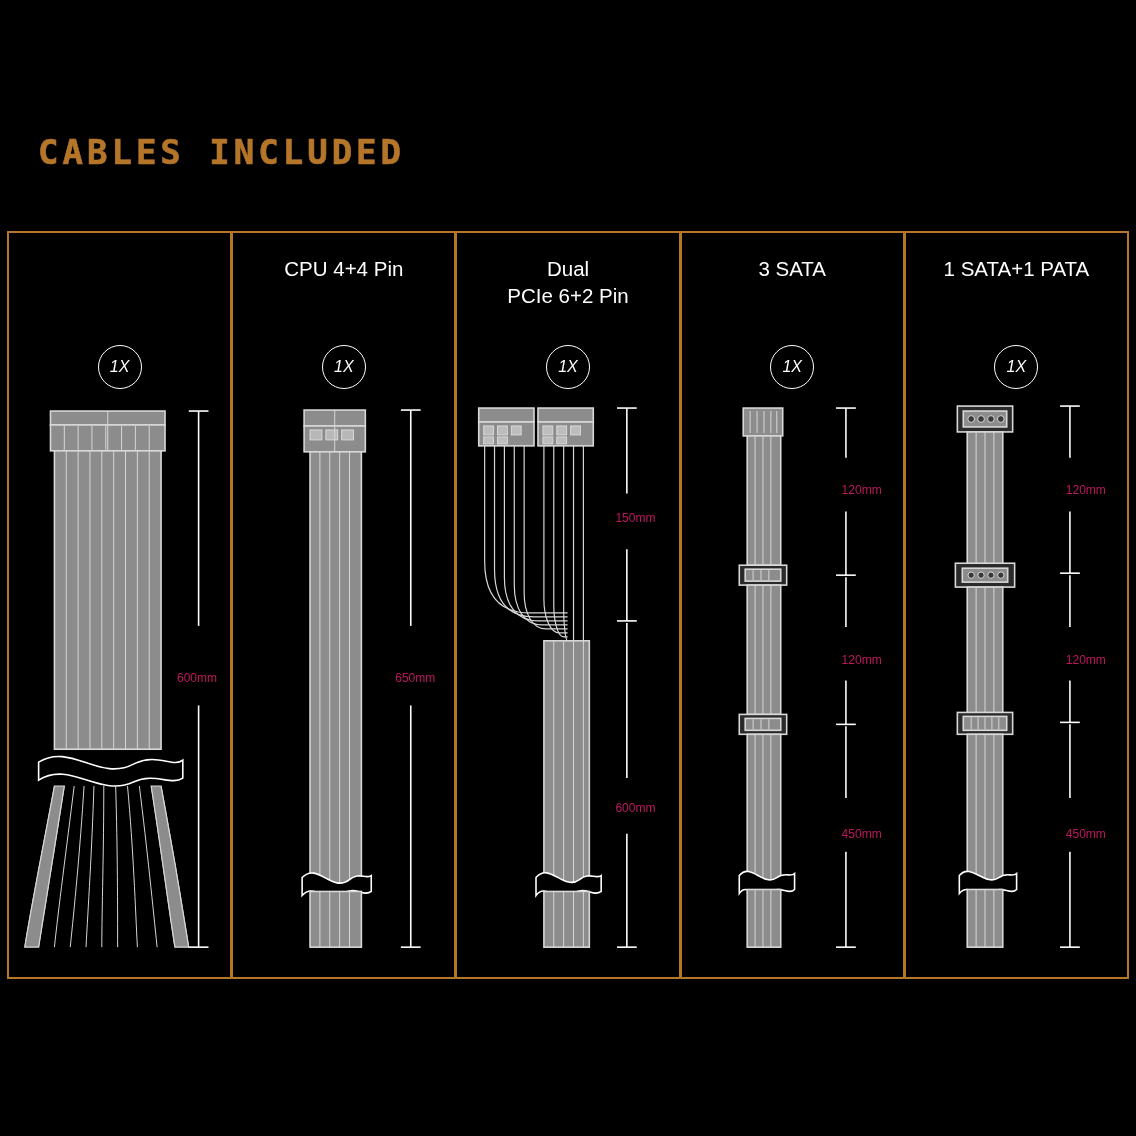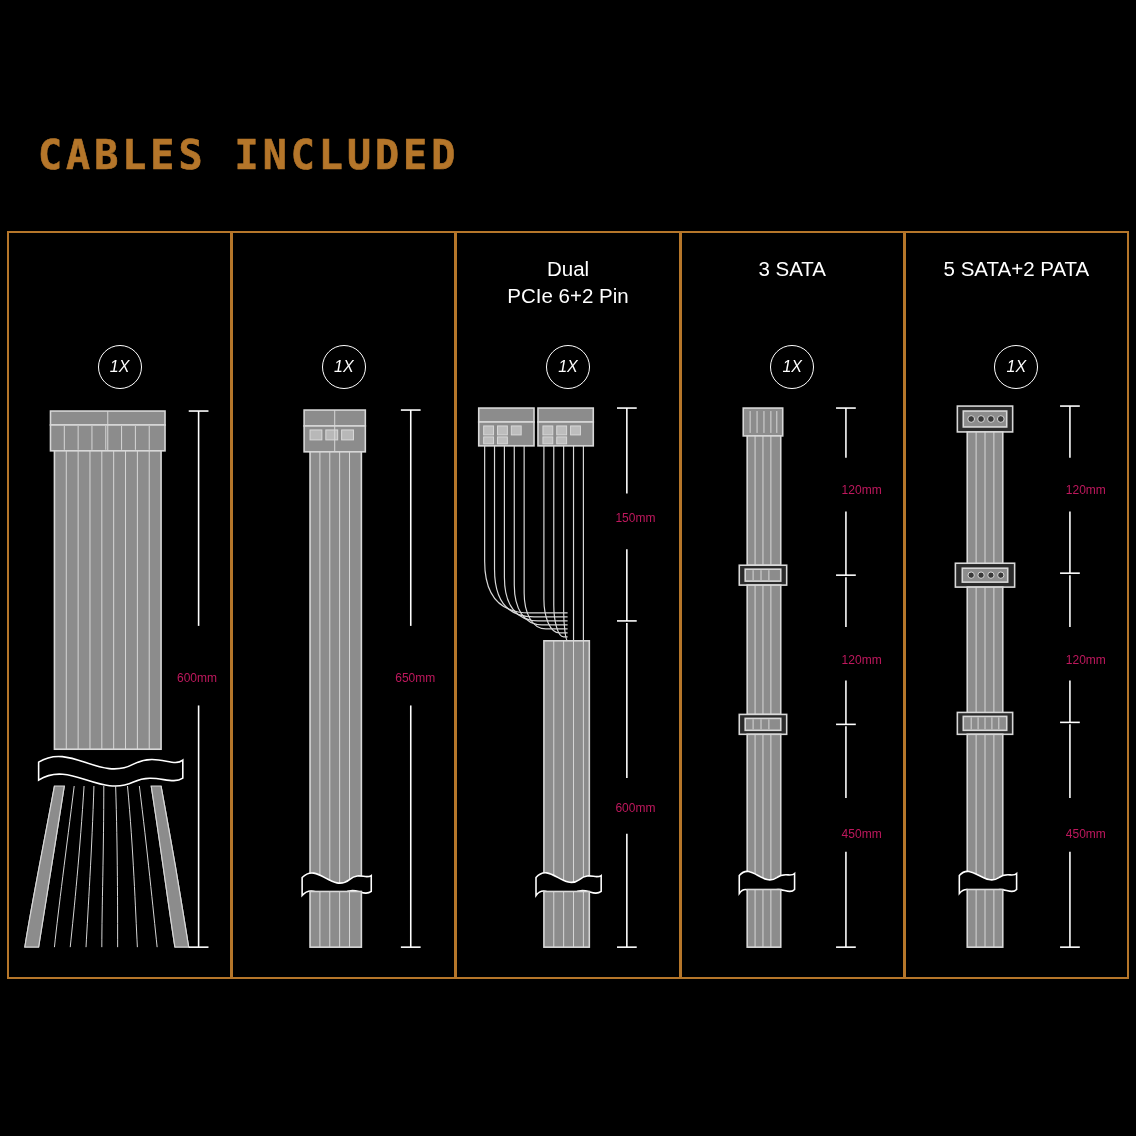--- a/index.html
+++ b/index.html
@@ -2,21 +2,21 @@
 <html><head>
 <meta charset="utf-8">
 <style>
   html,body{margin:0;padding:0;background:#ffffff;}
   body{width:1136px;height:1136px;font-family:"Liberation Sans",sans-serif;}
   .page{position:relative;width:1136px;height:1136px;background:#ffffff;overflow:hidden;}
   .panel{position:absolute;left:0;top:0;width:1136px;height:1136px;background:#000000;}
   .title{
     position:absolute;left:38px;top:132px;
     font-family:"DejaVu Sans Mono",monospace;
-    font-weight:bold;font-size:40px;letter-spacing:4px;
+    font-weight:bold;font-size:34px;letter-spacing:4px;
     color:#b5762a;
     -webkit-text-stroke:0.6px #b5762a;
   }
   .grid{
     position:absolute;left:7px;top:231px;width:1122px;height:748px;
     border:2px solid #b5762a;
     display:flex;
     box-sizing:border-box;
   }
   .col{
@@ -108,20 +108,21 @@
             <line x1="192" y1="475" x2="192" y2="718"></line>
             <line x1="182" y1="179" x2="202" y2="179"></line>
             <line x1="182" y1="718" x2="202" y2="718"></line>
           </g>
         </svg>
       </div>
       <div class="dim" style="left:168px;top:438px;">600mm</div>
     </div>
 
     <div class="col">
+      <div class="col-head">CPU 4+4 Pin</div>
       <div class="qty">1X</div>
       <div class="art">
         <svg viewBox="0 0 224 748" preserveAspectRatio="none">
           <g fill="#8c8c8c" stroke="#d8d8d8" stroke-width="1.6">
             <rect x="72" y="178" width="62" height="16"></rect>
             <rect x="72" y="194" width="62" height="26"></rect>
             <g stroke-width="1">
               <rect x="78" y="198" width="12" height="10" fill="#b8b8b8"></rect>
               <rect x="94" y="198" width="12" height="10" fill="#b8b8b8"></rect>
               <rect x="110" y="198" width="12" height="10" fill="#b8b8b8"></rect>
@@ -299,21 +300,21 @@
             <line x1="156" y1="718" x2="176" y2="718"></line>
           </g>
         </svg>
       </div>
       <div class="dim" style="left:160px;top:250px;">120mm</div>
       <div class="dim" style="left:160px;top:420px;">120mm</div>
       <div class="dim" style="left:160px;top:594px;">450mm</div>
     </div>
 
     <div class="col">
-      <div class="col-head">5 SATA+2 PATA</div>
+      <div class="col-head">1 SATA+1 PATA</div>
       <div class="qty">1X</div>
       <div class="art">
         <svg viewBox="0 0 224 748" preserveAspectRatio="none">
           <g fill="#8c8c8c" stroke="#d8d8d8" stroke-width="1.6">
 
             <rect x="52" y="174" width="56" height="26" fill="#2a2a2a"></rect>
             <rect x="58" y="179" width="44" height="16" fill="#8c8c8c"></rect>
             <g fill="#3a3a3a" stroke="#d8d8d8" stroke-width="1">
               <circle cx="66" cy="187" r="3.4"></circle>
               <circle cx="76" cy="187" r="3.4"></circle>

